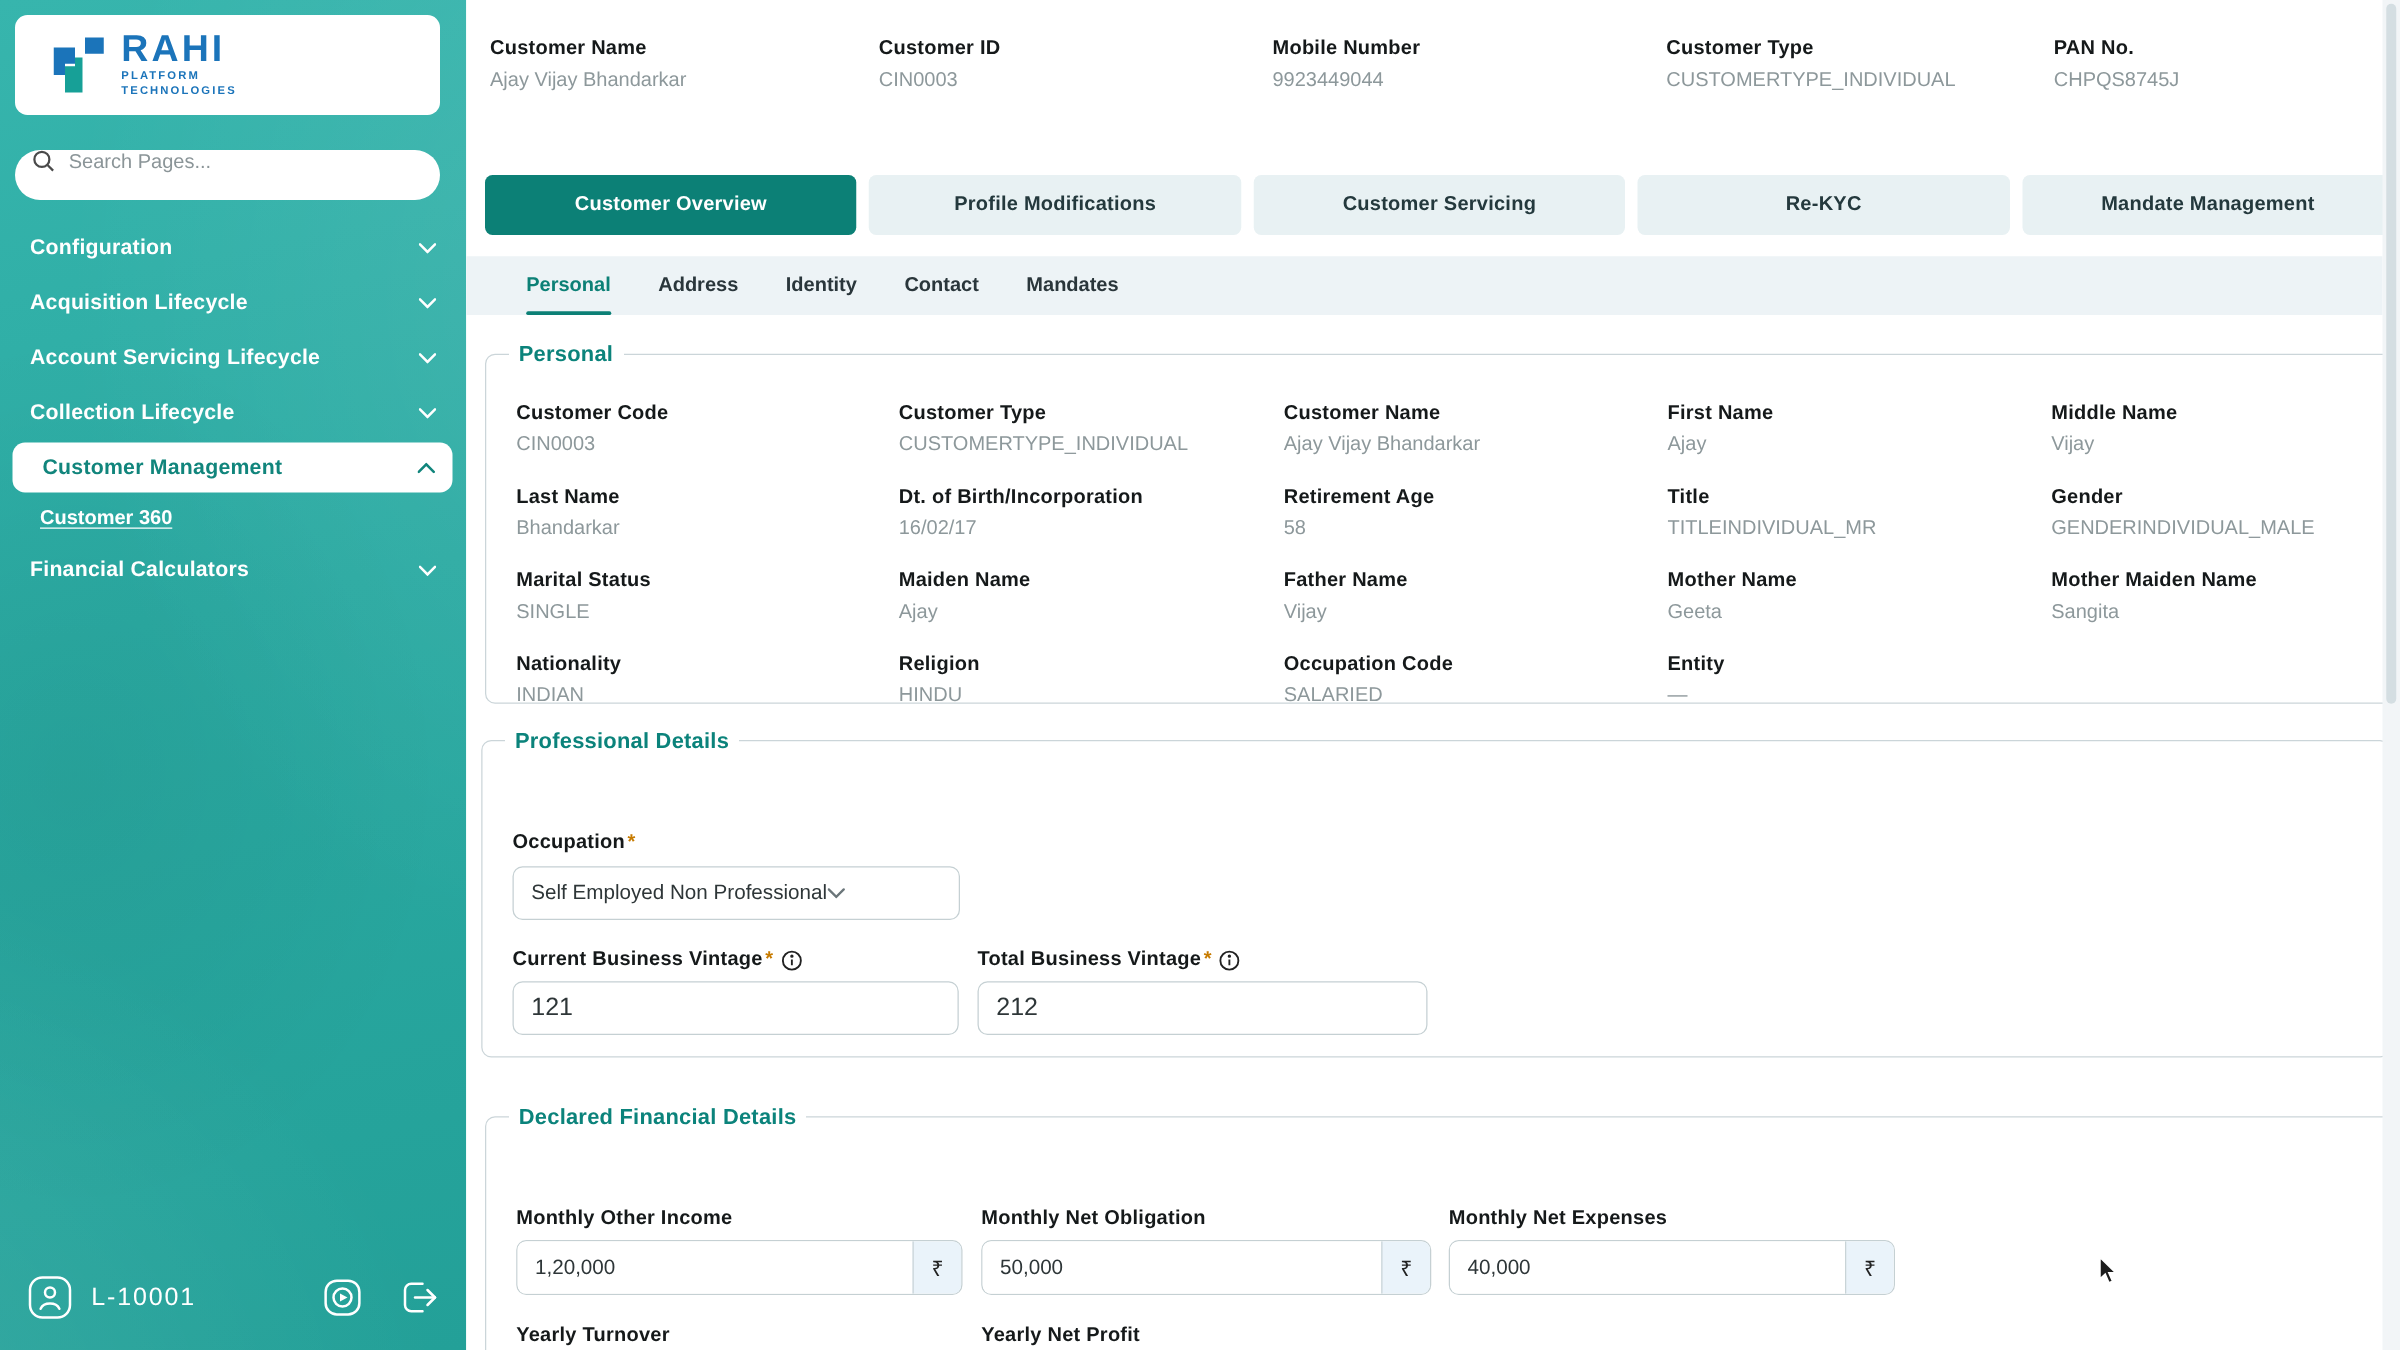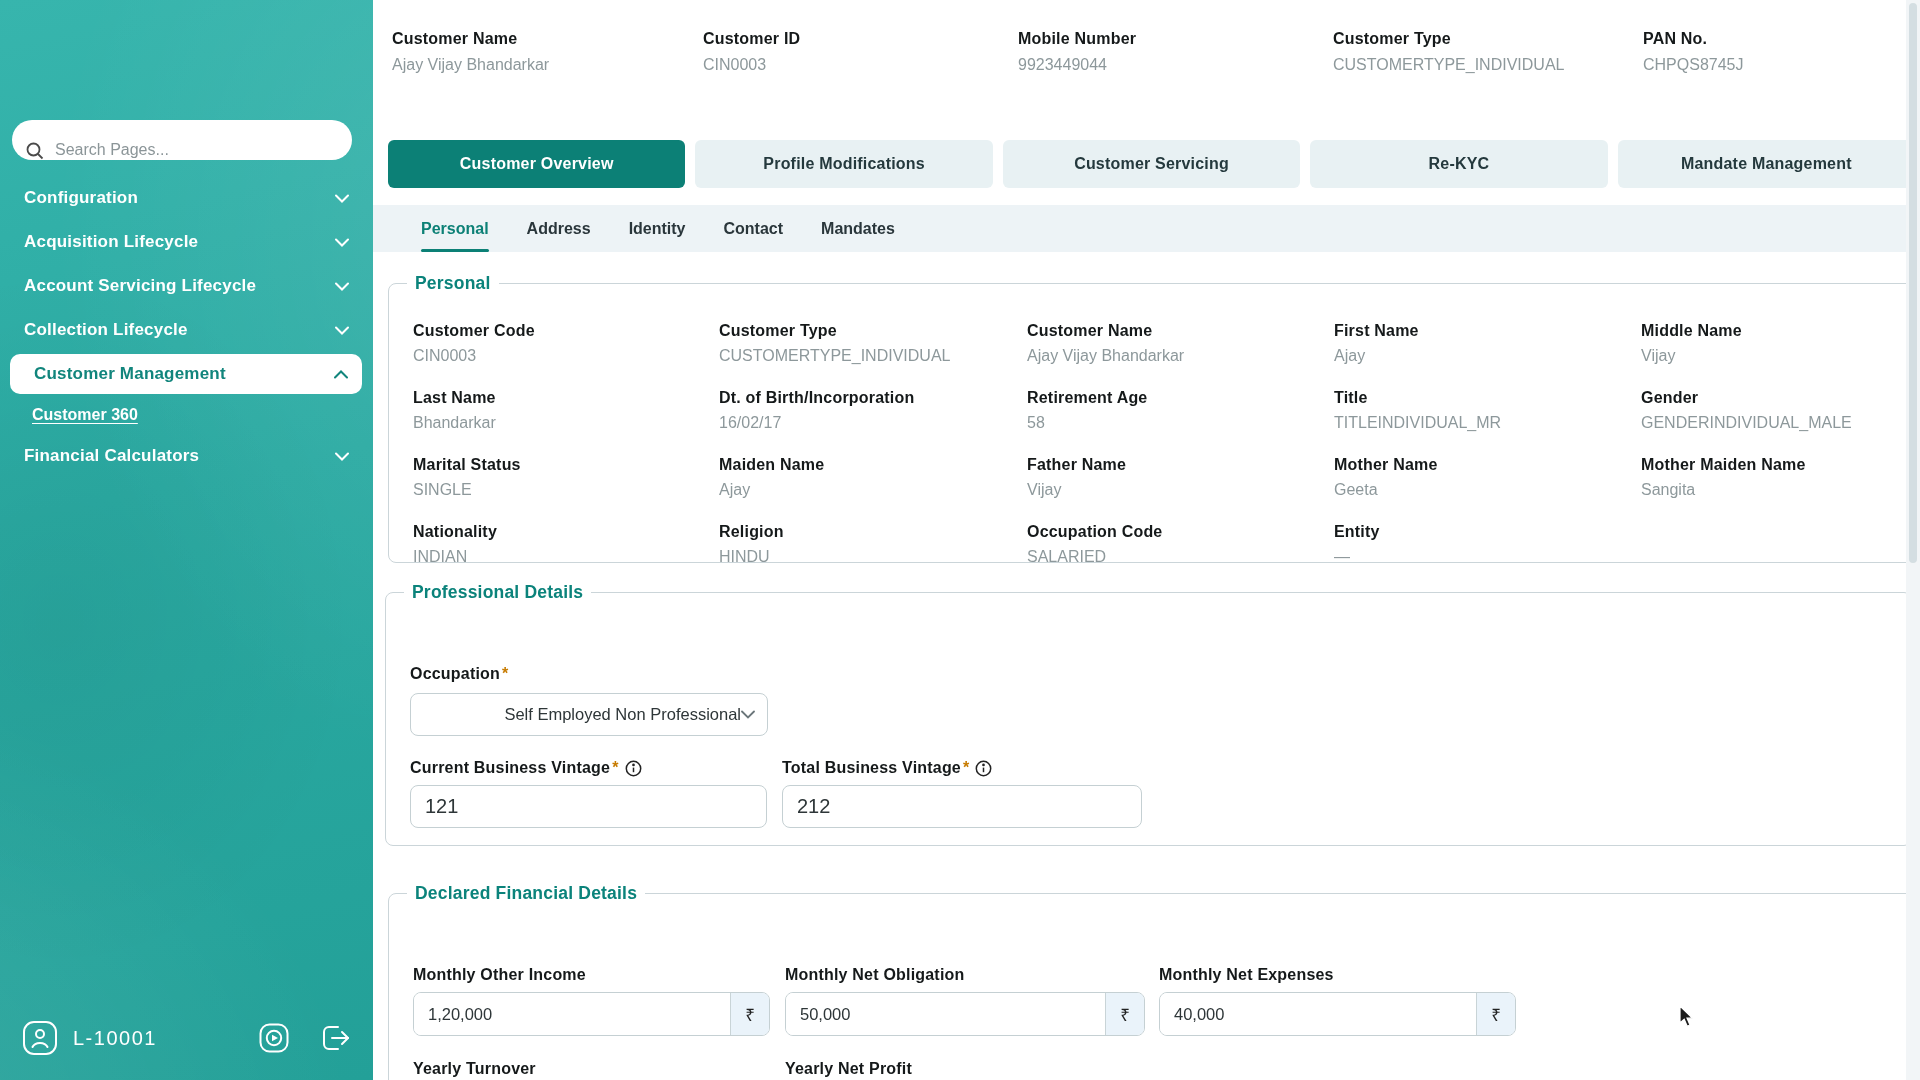--- a/index.html
+++ b/index.html
@@ -11,21 +11,21 @@
     background:
       radial-gradient(ellipse 950px 760px at -230px 1150px, rgba(255,255,255,.10), transparent 62%),
       radial-gradient(ellipse 760px 980px at 470px 230px, rgba(255,255,255,.09), transparent 55%),
       radial-gradient(ellipse 500px 600px at 60px 620px, rgba(0,0,0,.05), transparent 60%),
       linear-gradient(168deg,#37b5ad 0%,#2aaaa2 45%,#23a098 100%);}
   .logo-card{position:absolute;left:12px;top:12px;width:340px;height:80px;background:#fff;
     border-radius:10px;display:flex;align-items:center;padding-left:30px;box-sizing:border-box;gap:13px;}
   .logo-text .brand{color:#1B74BA;font-weight:700;font-size:30px;letter-spacing:2.5px;line-height:1;}
   .logo-text .sub{color:#1B74BA;font-weight:700;font-size:9px;letter-spacing:1.7px;line-height:1.3;}
   .search-box{position:absolute;left:12px;top:120px;width:340px;height:40px;background:#fff;
-    border-radius:20px;display:flex;align-items:flex-end;padding:0 14px;box-sizing:border-box;gap:9px;}
+    border-radius:20px;display:flex;align-items:flex-start;padding:0 14px;box-sizing:border-box;gap:9px;}
   .search-box input{border:none;outline:none;flex:1;font-size:16px;color:#333;background:transparent;font-family:inherit;}
   .search-box input::placeholder{color:#8b9598;}
   .nav{position:absolute;top:176px;left:0;right:0;}
   .nav-item{position:relative;height:44px;display:flex;align-items:center;justify-content:space-between;
     padding:0 24px;color:#fff;font-weight:700;font-size:17px;cursor:pointer;letter-spacing:.2px;}
   .nav-item.active{background:#fff;color:#11857C;margin:2px 11px 2px 10px;border-radius:10px;height:40px;padding:0 14px 0 24px;}
   .nav-sub{height:38px;display:flex;align-items:center;padding-left:32px;color:#fff;font-weight:700;
     font-size:16px;text-decoration:underline;text-underline-offset:3px;cursor:pointer;}
   .bottom-bar{position:absolute;bottom:16px;left:0;right:0;height:52px;display:flex;align-items:center;
     padding:0 22px;box-sizing:border-box;color:#fff;}
@@ -58,39 +58,53 @@
   #fs-fin{left:15px;top:883px;width:1525px;height:330px;}
 
   .pgrid{padding:28px 24px 0;display:grid;grid-template-columns:306px 308px 307px 307px 1fr;row-gap:24px;}
   .flabel{font-size:16px;font-weight:700;color:#15191a;letter-spacing:.2px;}
   .fvalue{font-size:16px;color:#8D989B;margin-top:7px;}
 
   .abs{position:absolute;}
   .inp-label{font-size:16px;font-weight:700;color:#15191a;display:flex;align-items:center;gap:6px;letter-spacing:.2px;}
   .req{color:#C77B00;font-weight:700;}
   .select-box{position:absolute;height:43px;border:1px solid #C5D0D3;border-radius:8px;box-sizing:border-box;
-    display:flex;align-items:center;justify-content:flex-end;padding:0 12px 0 14px;font-size:16.5px;
+    display:flex;align-items:center;justify-content:flex-start;padding:0 12px 0 14px;font-size:16.5px;
     color:#2E3638;cursor:pointer;background:#fff;}
   .text-inp{position:absolute;height:43px;border:1px solid #C5D0D3;border-radius:8px;box-sizing:border-box;
     padding:0 14px;font-size:20px;color:#2E3638;font-family:inherit;outline:none;background:#fff;}
   .money{position:absolute;display:flex;border:1px solid #C5D0D3;border-radius:8px;overflow:hidden;
     height:44px;box-sizing:border-box;background:#fff;}
   .money input{flex:1;border:none;outline:none;padding:0 14px;font-size:16.5px;color:#2E3638;font-family:inherit;min-width:0;}
   .money .cur{width:38px;background:#EAF3FA;border-left:1px solid #C9D4D7;display:flex;align-items:center;
     justify-content:center;font-size:17px;color:#222;}
 
   .scroll-track{position:absolute;left:1533px;top:0;width:14px;height:1080px;background:#F2F5F7;}
   .scroll-thumb{position:absolute;left:3px;top:3px;width:8px;height:560px;background:#D4DEE2;border-radius:4px;cursor:pointer;}
   .cursor{position:absolute;left:1678px;top:1005px;z-index:50;pointer-events:none;}
 </style>
 </head>
 <body>
 
 <div class="sidebar">
 
+  <div class="logo-card">
+    <span style="display:flex;">
+      <svg width="42" height="46" viewBox="0 0 42 46">
+        <rect x="26" y="1" width="15" height="13" fill="#1B74BA"></rect>
+        <path d="M1 9 h17 v13 h-8 v9 h-9 z" fill="#1B74BA"></path>
+        <path d="M10 24 h8 v-7 h6 v28 h-14 z" fill="#17A097"></path>
+      </svg>
+    </span>
+    <span class="logo-text">
+      <div class="brand">RAHI</div>
+      <div class="sub">PLATFORM</div>
+      <div class="sub">TECHNOLOGIES</div>
+    </span>
+  </div>
 
   <div class="search-box">
     <span style="display:flex;">
       <svg width="18" height="18" viewBox="0 0 18 18" fill="none" stroke="#4a4a4a" stroke-width="1.8">
         <circle cx="7.5" cy="7.5" r="6"></circle>
           <line x1="12" y1="12" x2="16.5" y2="16.5"></line>
       </svg>
     </span>
     <input placeholder="Search Pages..." style="">
   </div>

